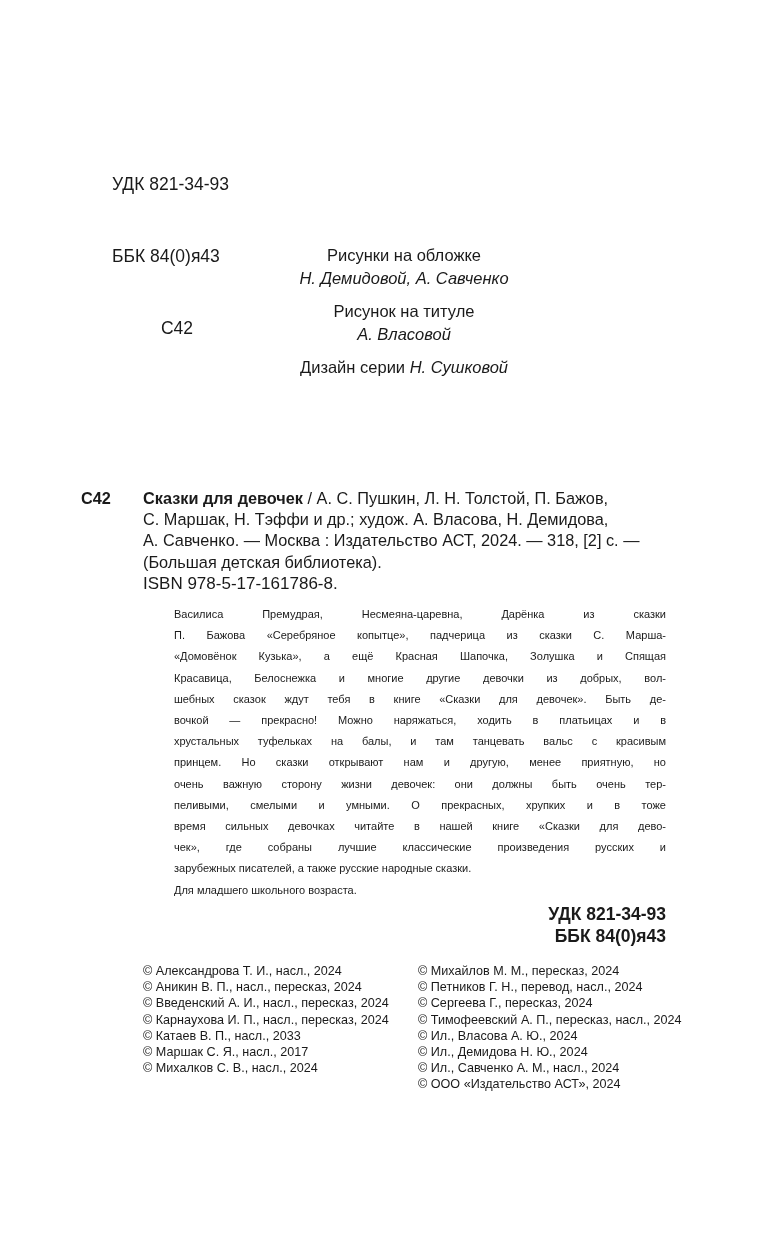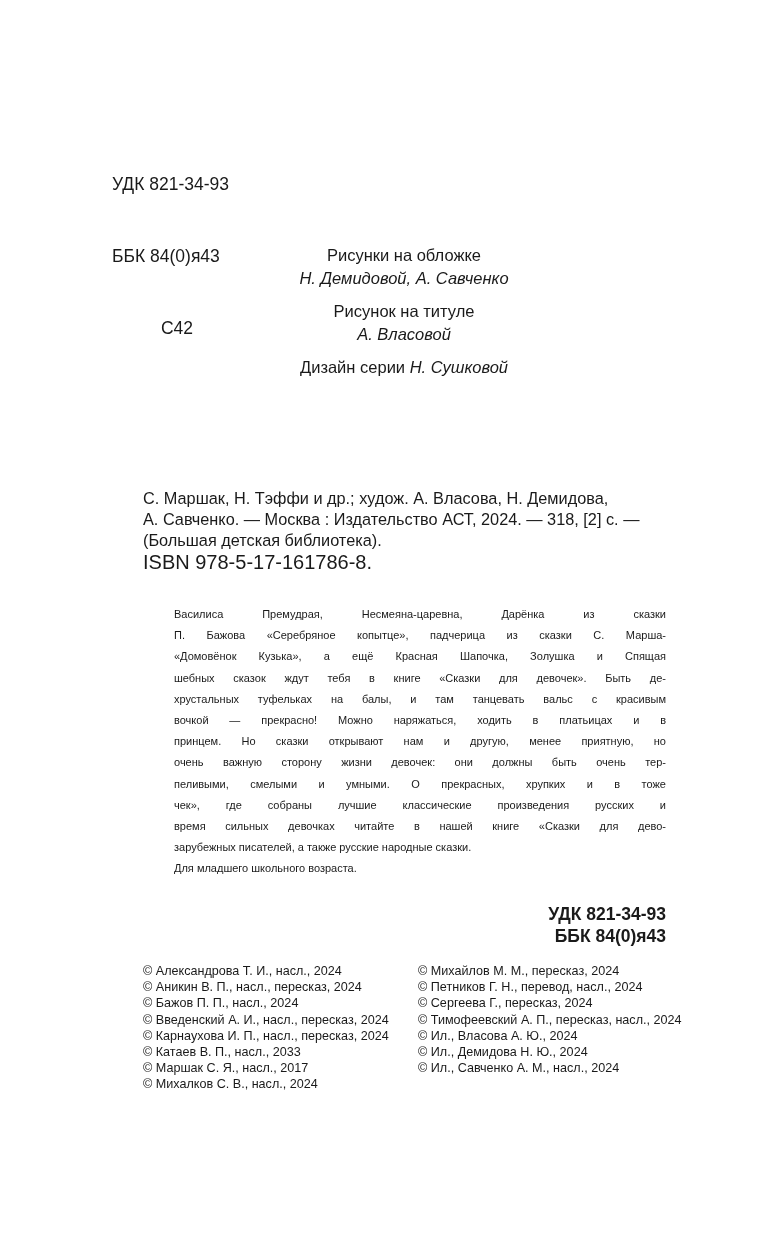--- a/index.html
+++ b/index.html
@@ -72,21 +72,21 @@
   .biblio-entry .sig {
     font-weight: bold;
     display: inline-block;
     width: 31px;
   }
   .biblio-entry .title-bold { font-weight: bold; }
 
   .isbn {
     margin: 0;
     padding-left: 31px;
-    font-size: 20px;
+    font-size: 17px;
     line-height: 21.2px;
   }
 
   
   .annotation {
     position: absolute;
     left: 143px;
     top: 604px;
     width: 523px;
     font-size: 11px;
@@ -157,66 +157,70 @@
     <div class="credits-group">
       <span class="credits-line">Рисунок на титуле</span>
       <span class="credits-line italic">А. Власовой</span>
     </div>
     <div class="credits-group">
       <span class="credits-line"><span>Дизайн серии </span><em>Н. Сушковой</em></span>
     </div>
   </div>
 
   <div class="biblio">
+    <p class="biblio-entry">
+      <span class="sig">С42</span><span class="title-bold">Сказки для девочек</span><span> / А. С. Пушкин, Л. Н. Толстой, П. Бажов,</span>
+    </p>
     <p class="biblio-entry" style="text-indent:0; padding-left:31px;"><span>С. Маршак, Н. Тэффи и др.; худож. А. Власова, Н. Демидова,</span></p>
     <p class="biblio-entry" style="text-indent:0; padding-left:31px;"><span>А. Савченко. — Москва : Издательство АСТ, 2024. — 318, [2] с. —</span></p>
     <p class="biblio-entry lastline" style="text-indent:0; padding-left:31px;"><span>(Большая детская библиотека).</span></p>
     <p class="isbn">ISBN 978-5-17-161786-8.</p>
   </div>
 
   <div class="annotation">
     <div class="ann-para">
       <span class="ann-line first">Василиса Премудрая, Несмеяна-царевна, Дарёнка из сказки</span>
       <span class="ann-line">П. Бажова «Серебряное копытце», падчерица из сказки С. Марша-</span>
       <span class="ann-line">«Домовёнок Кузька», а ещё Красная Шапочка, Золушка и Спящая</span>
+      <span class="ann-line">Красавица, Белоснежка и многие другие девочки из добрых, вол-</span>
       <span class="ann-line">шебных сказок ждут тебя в книге «Сказки для девочек». Быть де-</span>
+      <span class="ann-line">вочкой — прекрасно! Можно наряжаться, ходить в платьицах и в</span>
       <span class="ann-line">хрустальных туфельках на балы, и там танцевать вальс с красивым</span>
-      <span class="ann-line">вочкой — прекрасно! Можно наряжаться, ходить в платьицах и в</span>
       <span class="ann-line">принцем. Но сказки открывают нам и другую, менее приятную, но</span>
       <span class="ann-line">очень важную сторону жизни девочек: они должны быть очень тер-</span>
       <span class="ann-line">пеливыми, смелыми и умными. О прекрасных, хрупких и в тоже</span>
+      <span class="ann-line">время сильных девочках читайте в нашей книге «Сказки для дево-</span>
       <span class="ann-line">чек», где собраны лучшие классические произведения русских и</span>
-      <span class="ann-line">время сильных девочках читайте в нашей книге «Сказки для дево-</span>
       <span class="ann-line last">зарубежных писателей, а также русские народные сказки.</span>
       <span class="ann-line last first">Для младшего школьного возраста.</span>
     </div>
   </div>
 
   <div class="codes-bottom">
     <span>УДК 821-34-93</span>
     <span>ББК 84(0)я43</span>
   </div>
 
   <div class="copyright">
     <div class="copy-cols">
       <div class="copy-col left">
         <span class="copy-item">© Александрова Т. И., насл., 2024</span>
         <span class="copy-item">© Аникин В. П., насл., пересказ, 2024</span>
-        <span class="copy-item">© Бажов П. П., насл., 2024</span>
         <span class="copy-item">© Введенский А. И., насл., пересказ, 2024</span>
         <span class="copy-item">© Карнаухова И. П., насл., пересказ, 2024</span>
         <span class="copy-item">© Катаев В. П., насл., 2033</span>
         <span class="copy-item">© Маршак С. Я., насл., 2017</span>
         <span class="copy-item">© Михалков С. В., насл., 2024</span>
       </div>
       <div class="copy-col right">
         <span class="copy-item">© Михайлов М. М., пересказ, 2024</span>
         <span class="copy-item">© Петников Г. Н., перевод, насл., 2024</span>
         <span class="copy-item">© Сергеева Г., пересказ, 2024</span>
         <span class="copy-item">© Тимофеевский А. П., пересказ, насл., 2024</span>
         <span class="copy-item">© Ил., Власова А. Ю., 2024</span>
         <span class="copy-item">© Ил., Демидова Н. Ю., 2024</span>
         <span class="copy-item">© Ил., Савченко А. М., насл., 2024</span>
+        <span class="copy-item">© ООО «Издательство АСТ», 2024</span>
       </div>
     </div>
   </div>
 
 </div>
 
 </body></html>

